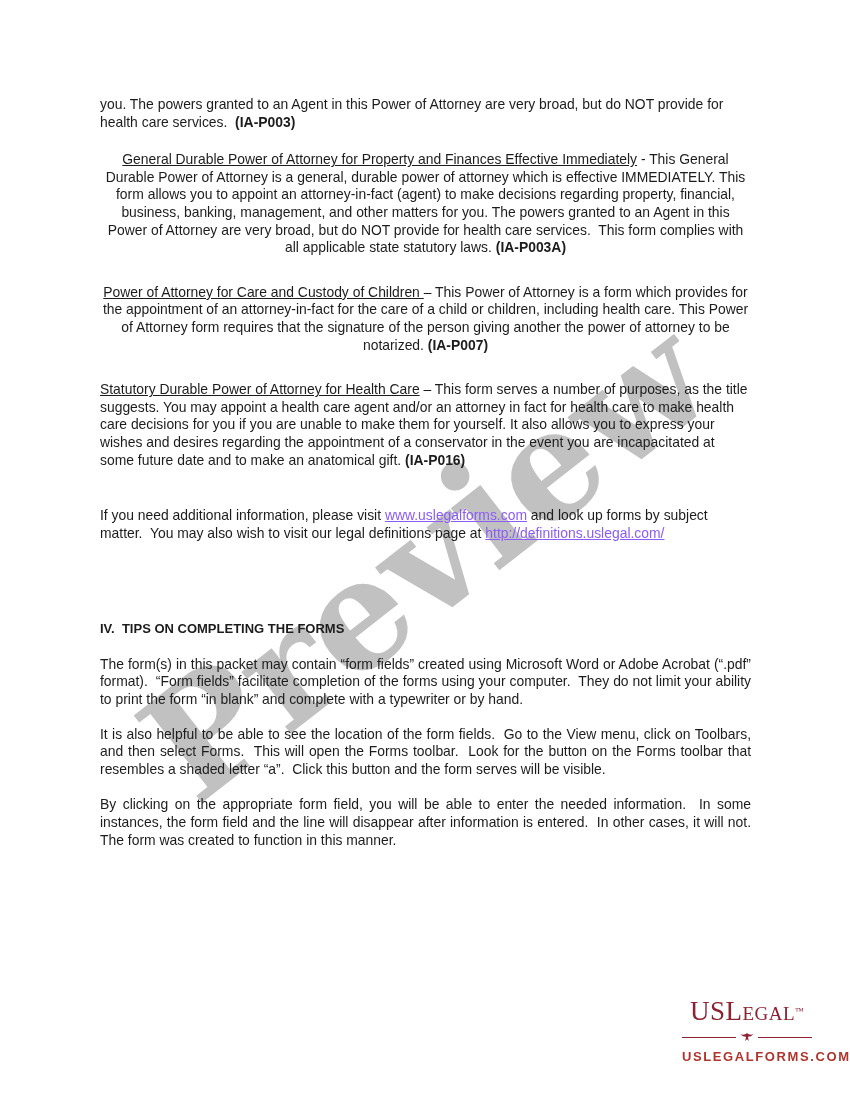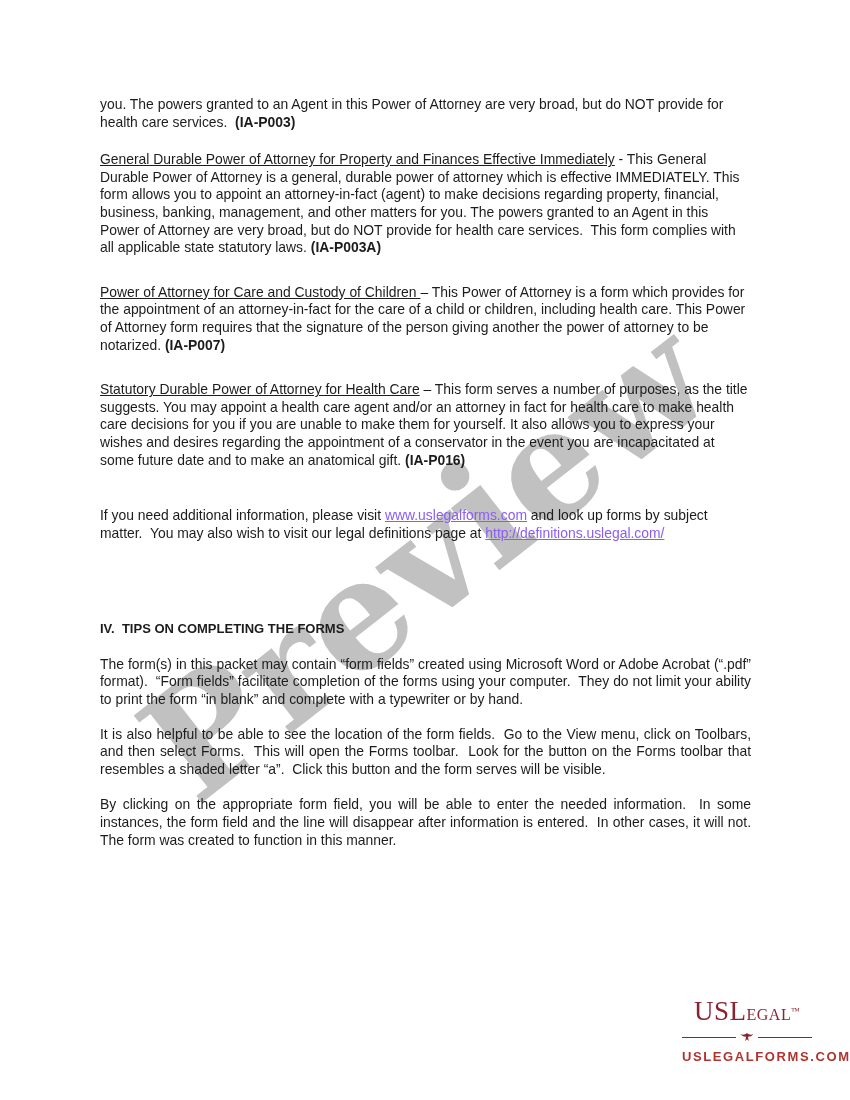--- a/index.html
+++ b/index.html
@@ -36,21 +36,21 @@
     position: absolute;
     left: 100px;
     top: 96px;
     width: 651px;
     z-index: 2;
     font-size: 13.9px;
     line-height: 17.6px;
   }
   .para { margin: 0; white-space: pre-wrap; }
   .mb20 { margin-bottom: 20px; }
-  .mb27 { margin-bottom: 27px; }
+  .mb27 { margin-bottom: 27px; text-align: center; }
   .mb38 { margin-bottom: 38px; }
   .mb78 { margin-bottom: 78px; }
   .mb18 { margin-bottom: 18px; }
   .mb17 { margin-bottom: 17px; }
   .justify { text-align: justify; }
   .title-underline { text-decoration: underline; }
   .code { font-weight: bold; }
   .heading {
     font-weight: bold;
     font-size: 13px;
@@ -69,21 +69,21 @@
     width: 130px;
     text-align: center;
     z-index: 2;
   }
   .brand-line {
     font-family: "Liberation Serif", serif;
     color: #8b2332;
     white-space: nowrap;
   }
   .brand-main { font-size: 27px; letter-spacing: 0.5px; text-align: center; }
-  .brand-small { font-size: 16px; letter-spacing: 0.5px; }
+  .brand-small { font-size: 19px; letter-spacing: 0.5px; }
   .brand-tm { font-size: 9px; vertical-align: super; }
   .logo-divider {
     display: flex;
     align-items: center;
     justify-content: center;
     gap: 4px;
     margin: 1px 0 3px 0;
   }
   .logo-divider .rule {
     flex: 1;

